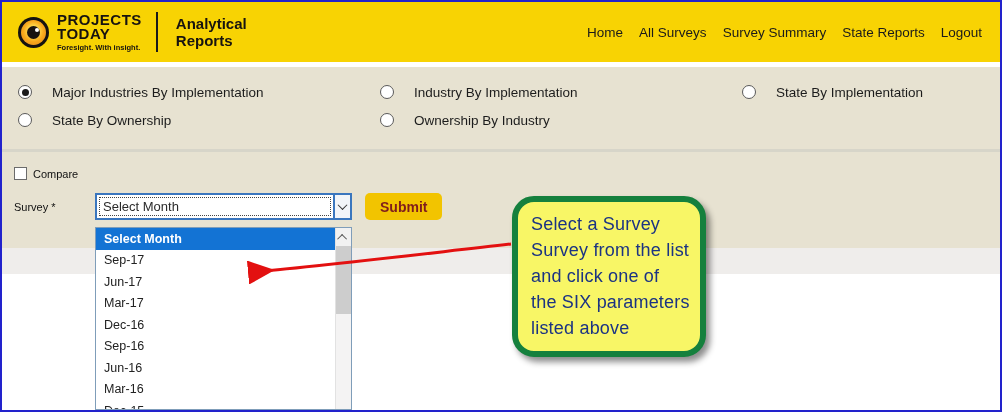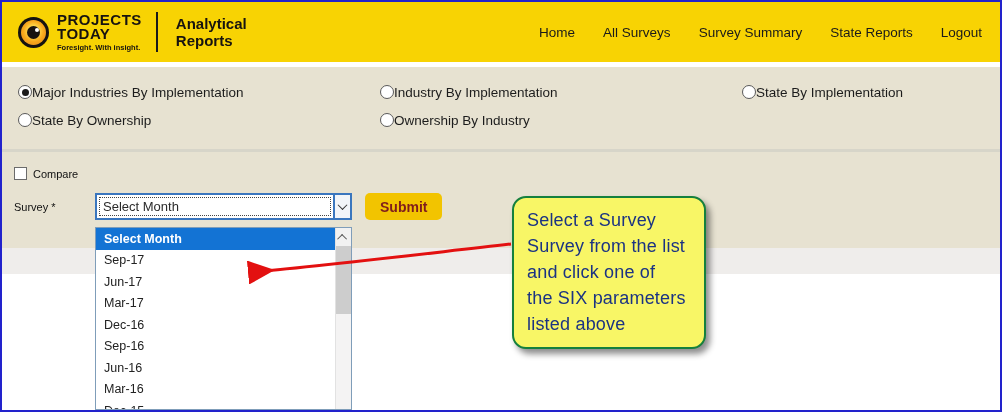--- a/index.html
+++ b/index.html
@@ -25,35 +25,35 @@
                 display:flex; align-items:center; justify-content:center; }
   .eye-pupil { width:13px; height:13px; border-radius:50%; background:#171310; position:relative; }
   .eye-pupil::after { content:""; position:absolute; right:1px; top:2px; width:4px; height:4px;
                       border-radius:50%; background:#fff; }
   .brand { margin-left:8px; color:#171310; }
   .brand-line { font-size:15px; font-weight:bold; letter-spacing:.5px; line-height:14px; }
   .brand-tag { font-size:7.5px; font-weight:bold; margin-top:2px; }
   .hdr-divider { width:2px; height:40px; background:#1a1a1a; margin:0 18px 0 14px; }
   .app-title { font-size:15px; font-weight:bold; color:#171310; line-height:17px; }
   .nav { position:absolute; right:0; top:0; height:100%; display:flex; align-items:center;
-         gap:28px; padding-right:18px;justify-content:flex-end; }
+         gap:16px; padding-right:18px;justify-content:flex-end; }
   .nav-item { font-size:13.5px; color:#1a1a1a; cursor:pointer; white-space:nowrap; }
 
   .white-gap { height:5px; background:#fff; }
 
   
   .panel-top { height:82px; background:var(--panel-beige,#E7E2D1); padding-top:11px; }
   .opt-grid { display:grid; grid-template-columns:362px 362px auto; grid-auto-rows:28px;
               padding-left:16px; }
   .opt { display:flex; align-items:center; cursor:pointer; }
   .radio { width:14px; height:14px; border-radius:50%; border:1.5px solid #5a5a5a; background:#fff;
            display:inline-flex; align-items:center; justify-content:center; flex:0 0 auto; }
   .radio .dot { width:7px; height:7px; border-radius:50%; background:transparent; }
   .radio.checked .dot { background:#1b1b1b; }
-  .opt-label { font-size:13.5px; color:#1c1c1c; }
+  .opt-label { font-size:13.5px; color:#1c1c1c; margin-left:20px; }
 
   .section-divider { height:3px; background:#d7d5c9; }
 
   
   .panel-form { height:96px; background:var(--panel-beige,#E7E2D1); padding:15px 0 0 12px; position:relative; }
   .compare-row { display:flex; align-items:center; cursor:pointer; }
   .checkbox { width:13px; height:13px; background:#fff; border:1.5px solid #6b6b6b; }
   .compare-label { font-size:11px; color:#111; margin-left:6px; }
   .survey-row { display:flex; align-items:center; margin-top:13px; }
   .survey-label { font-size:11px; color:#111; width:81px; }
@@ -91,21 +91,21 @@
   .dd-opt.highlighted { background:var(--highlight-blue,#1373D4); color:#fff; font-weight:bold; }
   .dd-scrollbar { width:16px; background:#f4f3f3; border-left:1px solid #e2e2e2;
                   display:flex; flex-direction:column; }
   .dd-scroll-up { height:18px; background:#f1f1f1; display:flex; align-items:center;
                   justify-content:center; cursor:pointer; }
   .dd-thumb { height:68px; background:#cdcdcd; cursor:grab; }
 
   
   .callout {
     position:absolute; left:510px; top:194px; width:194px; z-index:6;
-    background:var(--callout-yellow,#F8F666); border:2px solid #15803d; border-radius:14px;
+    background:var(--callout-yellow,#F8F666); border:6px solid #15803d; border-radius:22px;
     box-shadow:4px 5px 6px rgba(0,0,0,.45);
     padding:9px 8px 10px 13px;
   }
   .callout-line { font-size:18px; line-height:26px; color:var(--callout-text,#1B3383);
                   letter-spacing:.2px; white-space:nowrap; }
 
   .arrow-svg { position:absolute; left:0; top:0; width:1002px; height:412px;
                pointer-events:none; z-index:7; }
 </style>
 </head>

